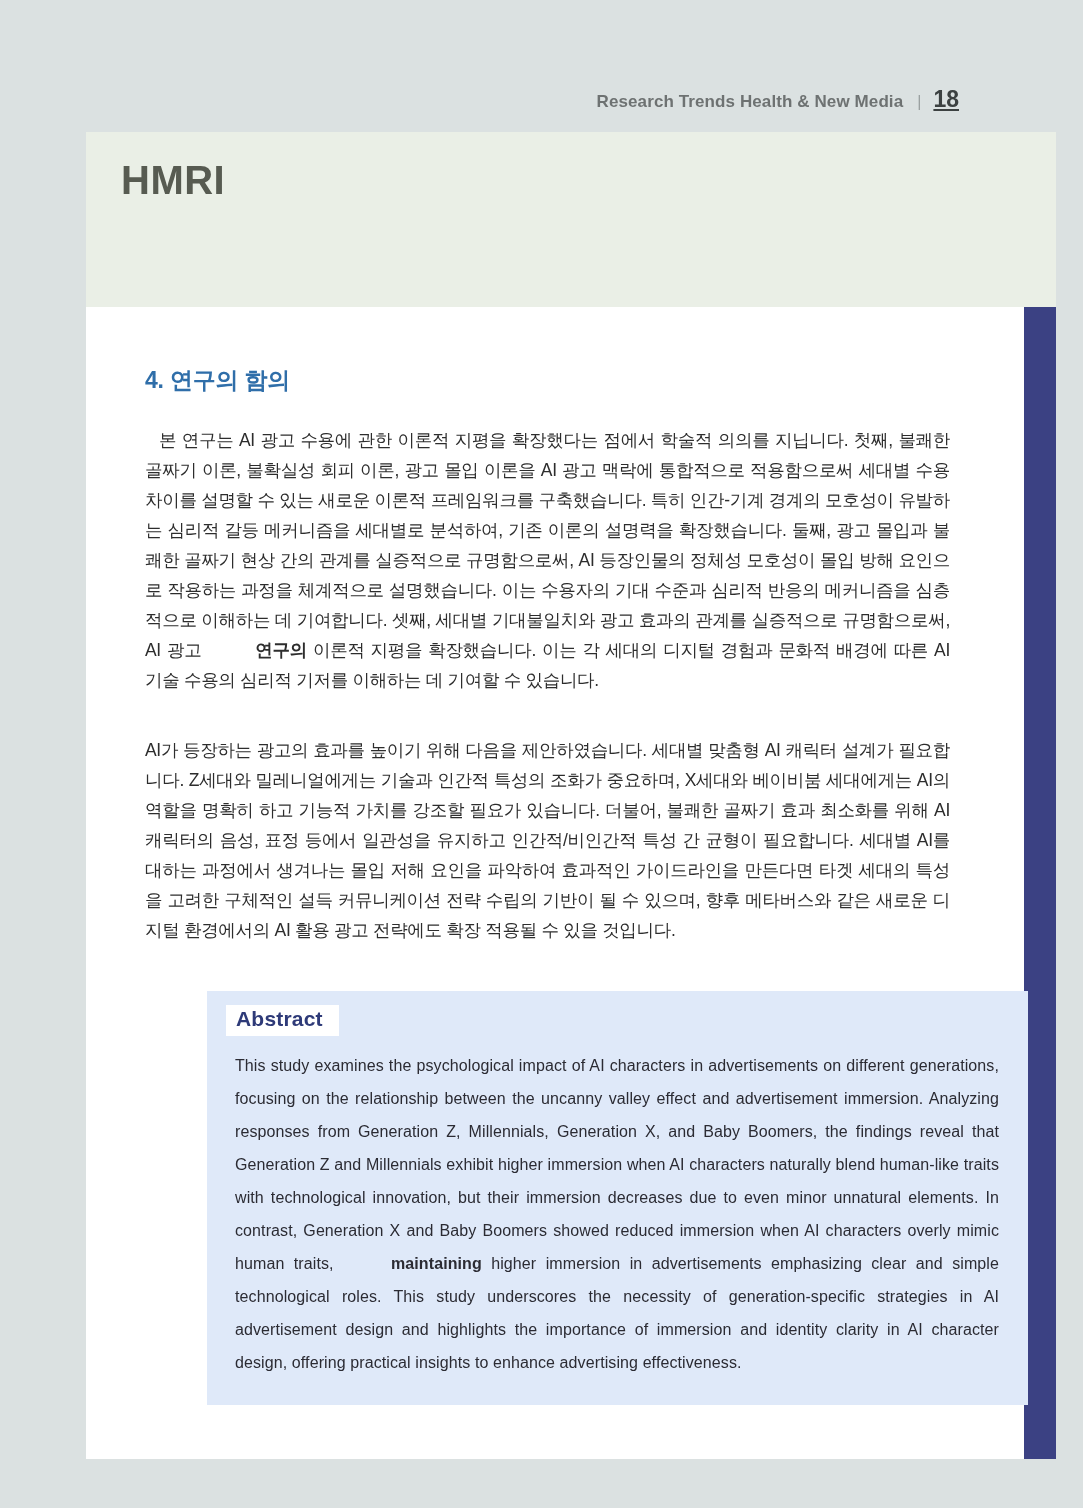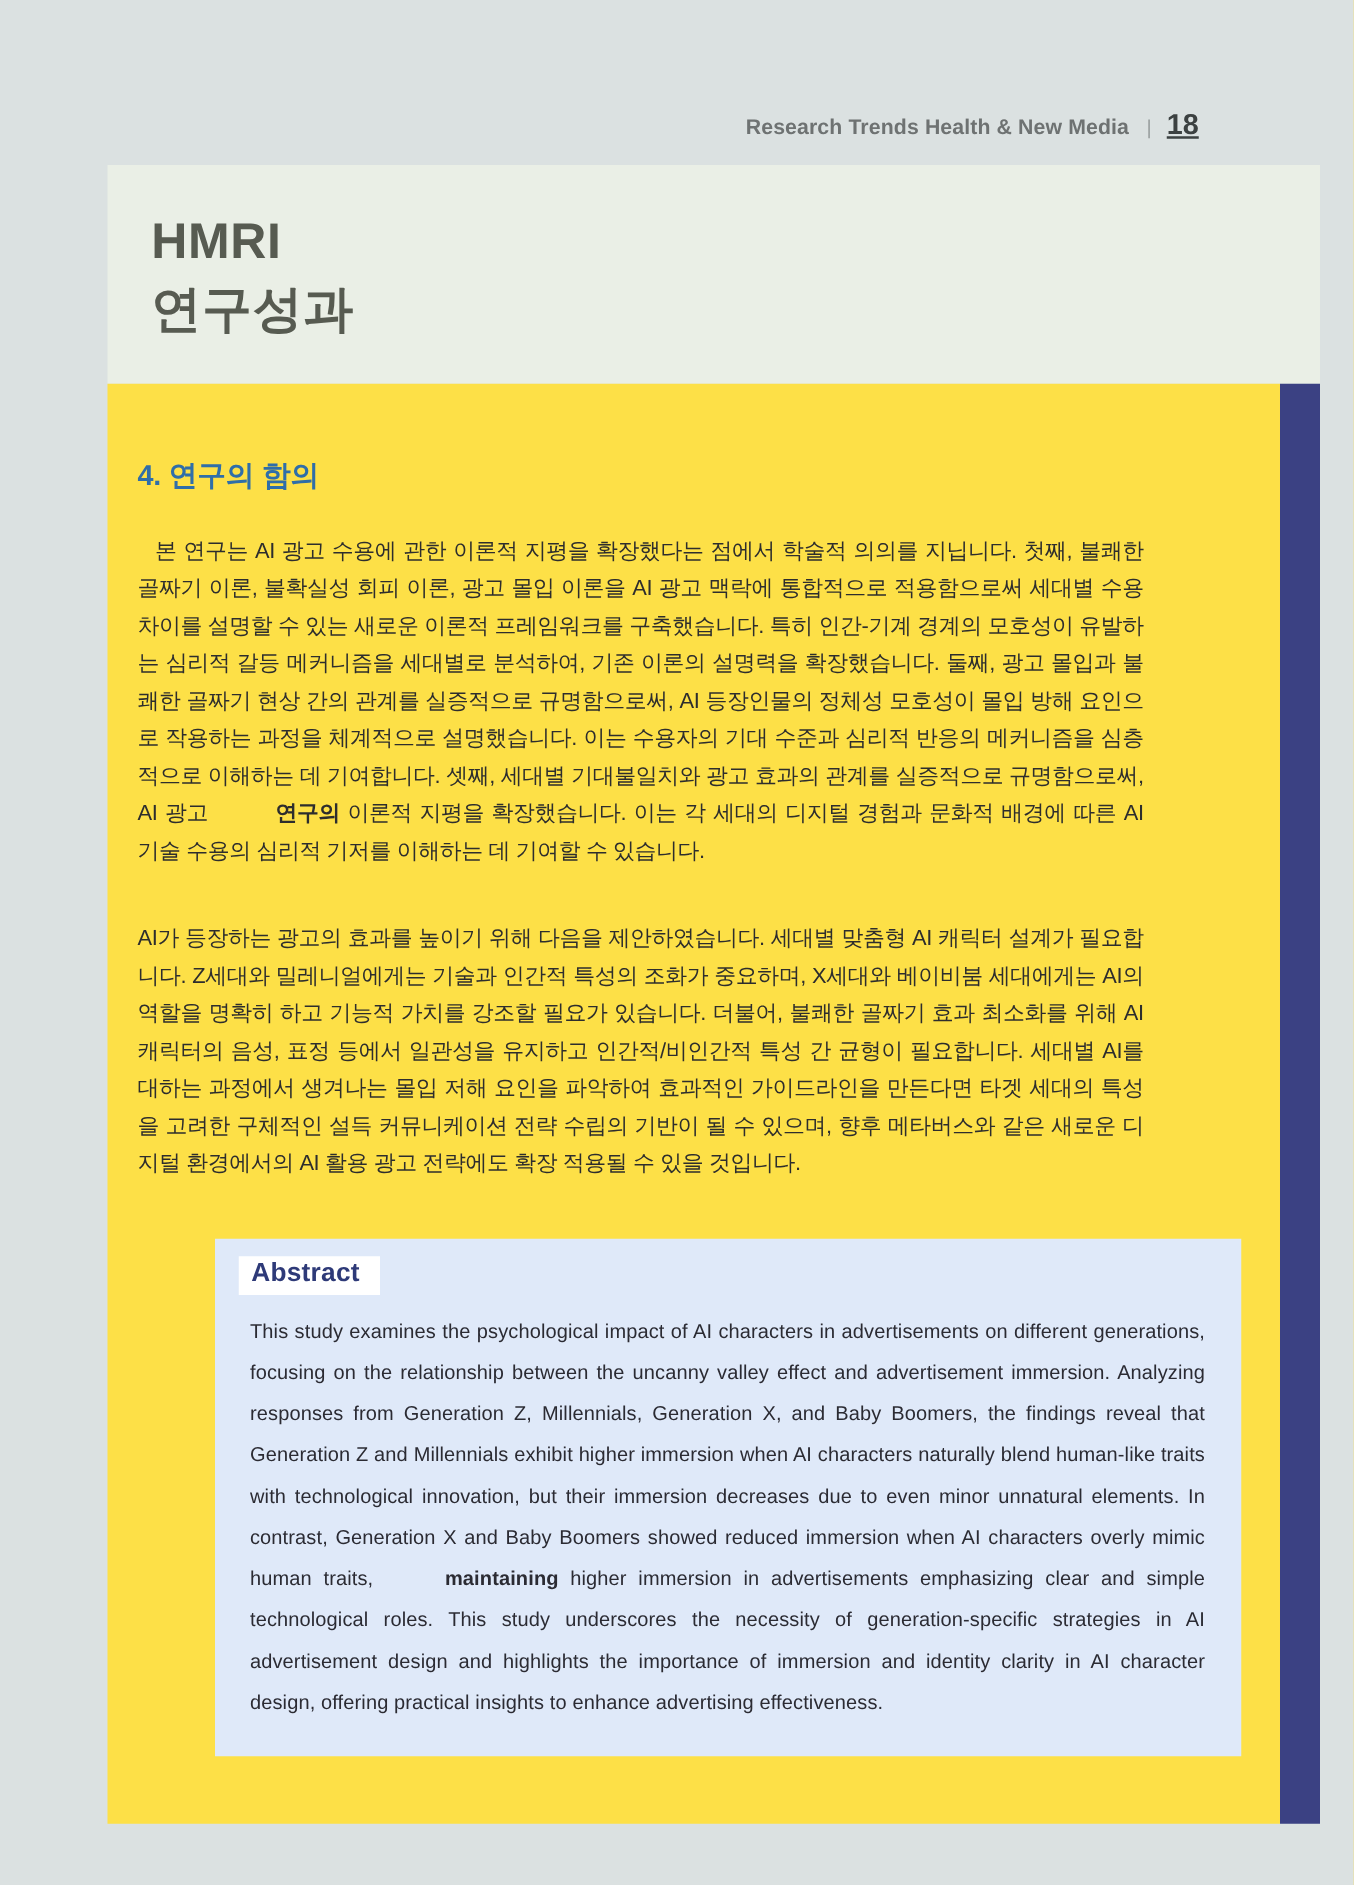--- a/index.html
+++ b/index.html
@@ -33,35 +33,35 @@
     font-size: 23px; font-weight: 600;
     color: var(--pagenum-color, #3c4141);
     text-decoration: underline;
   }
   
   .green-band {
     position: absolute; left: 86px; top: 132px;
     width: 997px; height: 175px;
     background: var(--band-green, #eaefe6);
     box-sizing: border-box;
-    padding: 34px 0 0 35px;
+    padding: 21px 0 0 35px;
   }
   .banner-title {
     font-size: 40px; font-weight: 700;
     line-height: 55px;
     color: var(--banner-text, #575b51);
     letter-spacing: 0.5px;
   }
   
   .content-panel {
     position: absolute; left: 86px; top: 307px;
     width: 938px; height: 1152px;
-    background: #fde047;
+    background: #ffffff;
     box-sizing: border-box;
-    padding: 58px 74px 0 24px;
+    padding: 58px 74px 0 59px;
   }
   
   .navy-bar {
     position: absolute; left: 1024px; top: 307px;
     width: 59px; height: 1152px;
     background: var(--accent-navy, #3b4183);
   }
   .section-heading {
     margin: 0 0 29px 0;
     font-size: 23px; font-weight: 700;
@@ -113,21 +113,20 @@
 
   <div class="top-header">
     <span class="journal">Research Trends Health &amp; New Media</span>
     <span class="hdr-divider">|</span>
     <span class="page-num">18</span>
   </div>
 
   <div class="green-band">
     <div class="banner-title">
       <div>HMRI</div>
-      <div>연구성과</div>
     </div>
   </div>
 
   <div class="navy-bar"></div>
 
   <div class="content-panel">
     <h2 class="section-heading">4. 연구의 함의</h2>
 
     <p class="body-para indent"><span>본 연구는 AI 광고 수용에 관한 이론적 지평을 확장했다는 점에서 학술적 의의를 지닙니다. 첫째, 불쾌한 골짜기 이론, 불확실성 회피 이론, 광고 몰입 이론을 AI 광고 맥락에 통합적으로 적용함으로써 세대별 수용 차이를 설명할 수 있는 새로운 이론적 프레임워크를 구축했습니다. 특히 인간-기계 경계의 모호성이 유발하는 심리적 갈등 메커니즘을 세대별로 분석하여, 기존 이론의 설명력을 확장했습니다. 둘째, 광고 몰입과 불쾌한 골짜기 현상 간의 관계를 실증적으로 규명함으로써, AI 등장인물의 정체성 모호성이 몰입 방해 요인으로 작용하는 과정을 체계적으로 설명했습니다. 이는 수용자의 기대 수준과 심리적 반응의 메커니즘을 심층적으로 이해하는 데 기여합니다. 셋째, 세대별 기대불일치와 광고 효과의 관계를 실증적으로 규명함으로써, AI 광고 </span><span class="seg-bold">연구의</span><span> 이론적 지평을 확장했습니다. 이는 각 세대의 디지털 경험과 문화적 배경에 따른 AI 기술 수용의 심리적 기저를 이해하는 데 기여할 수 있습니다.</span></p>
 

